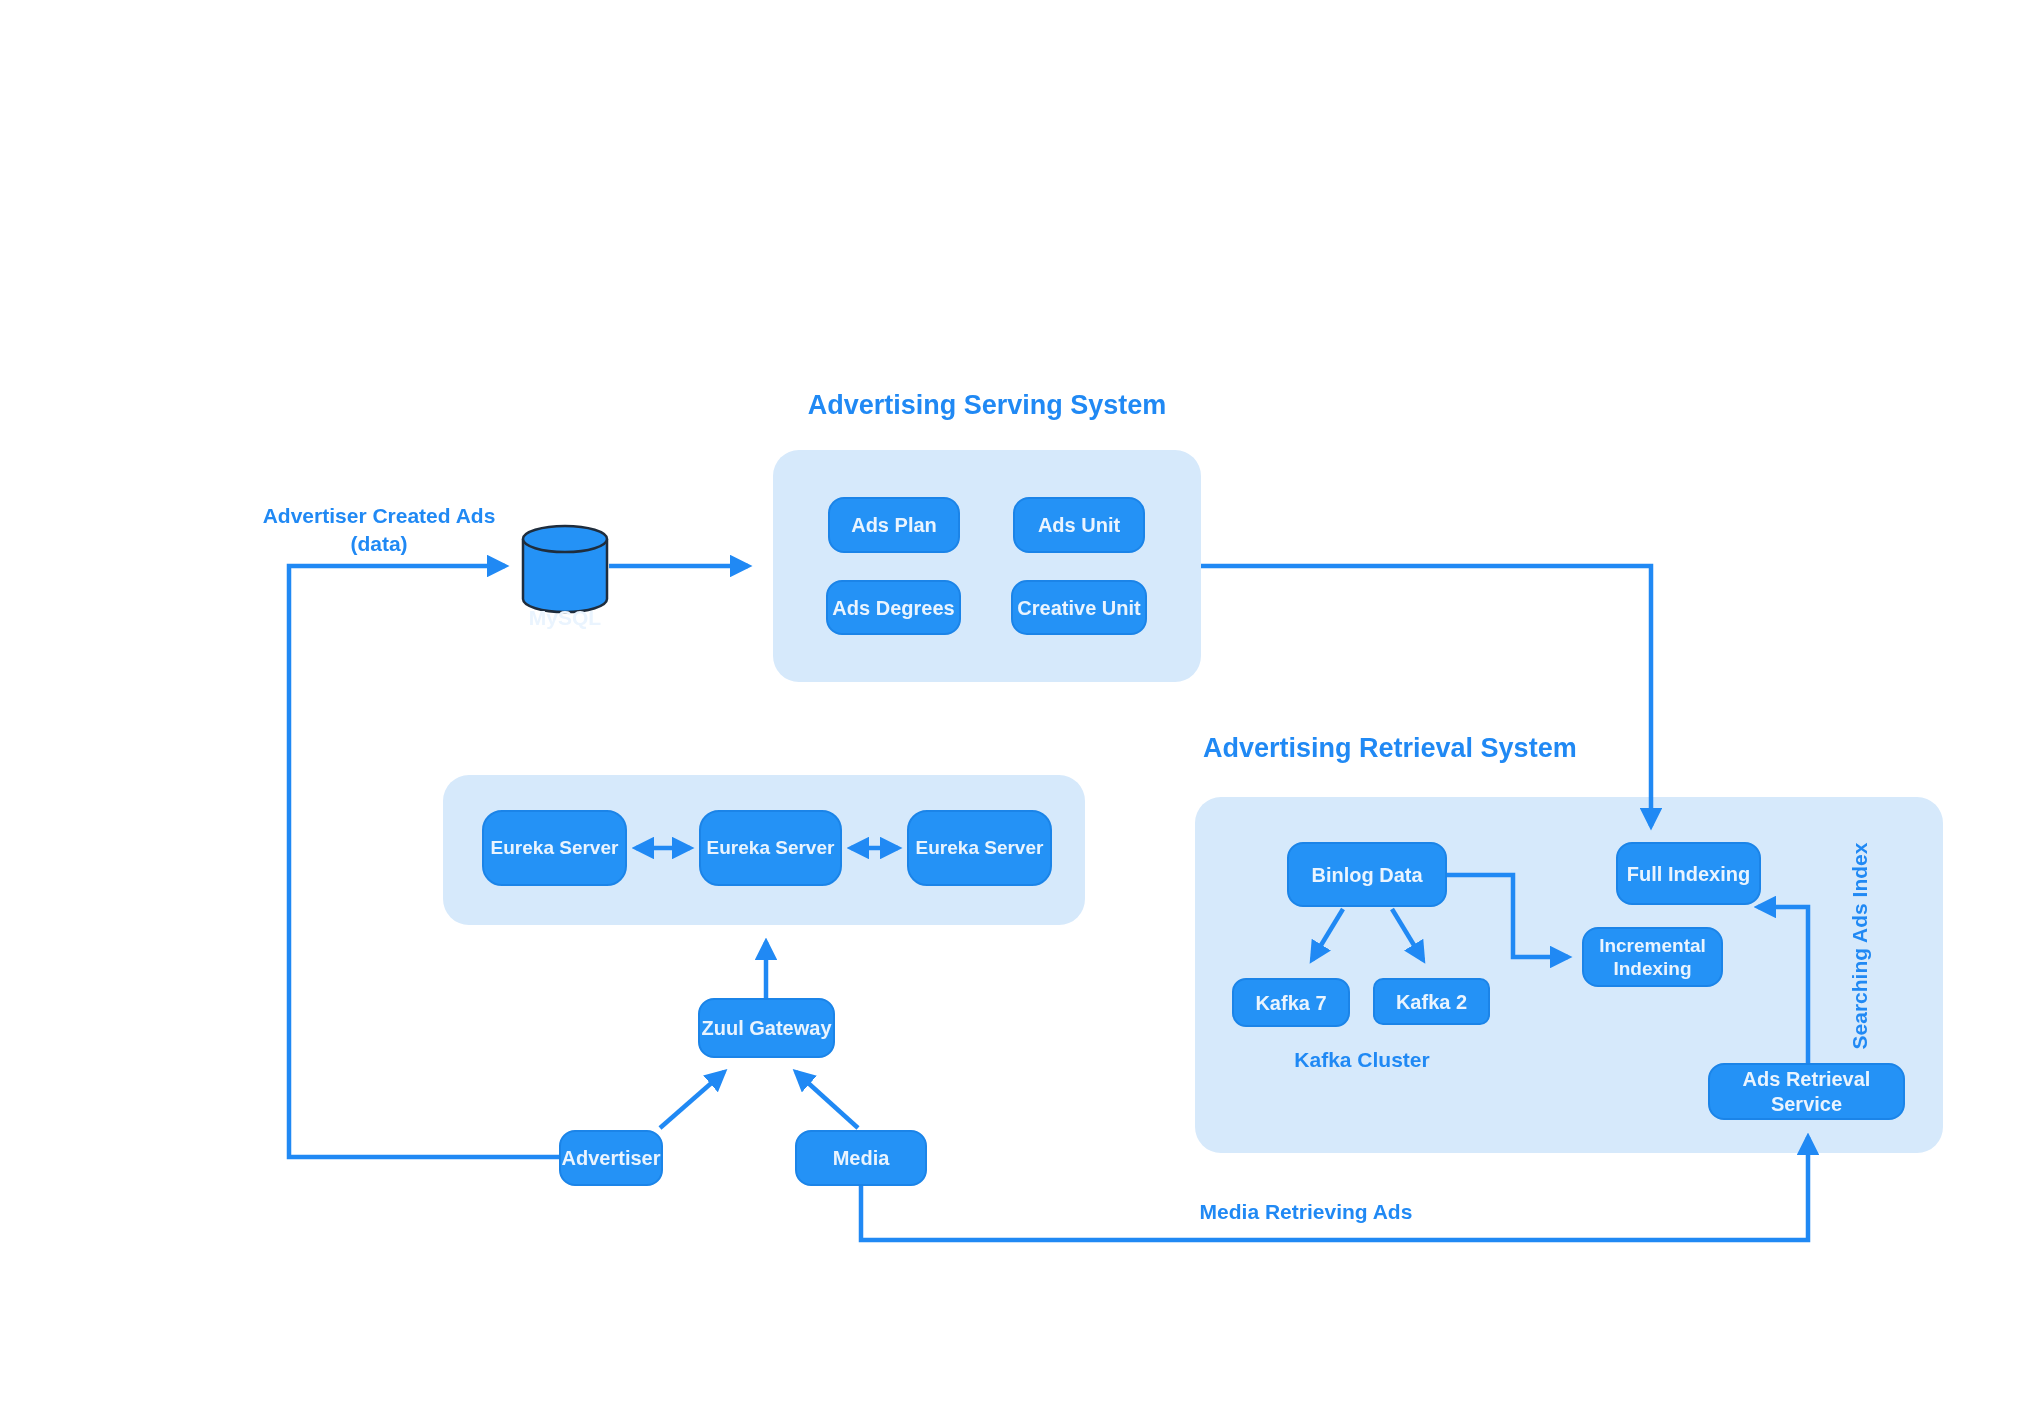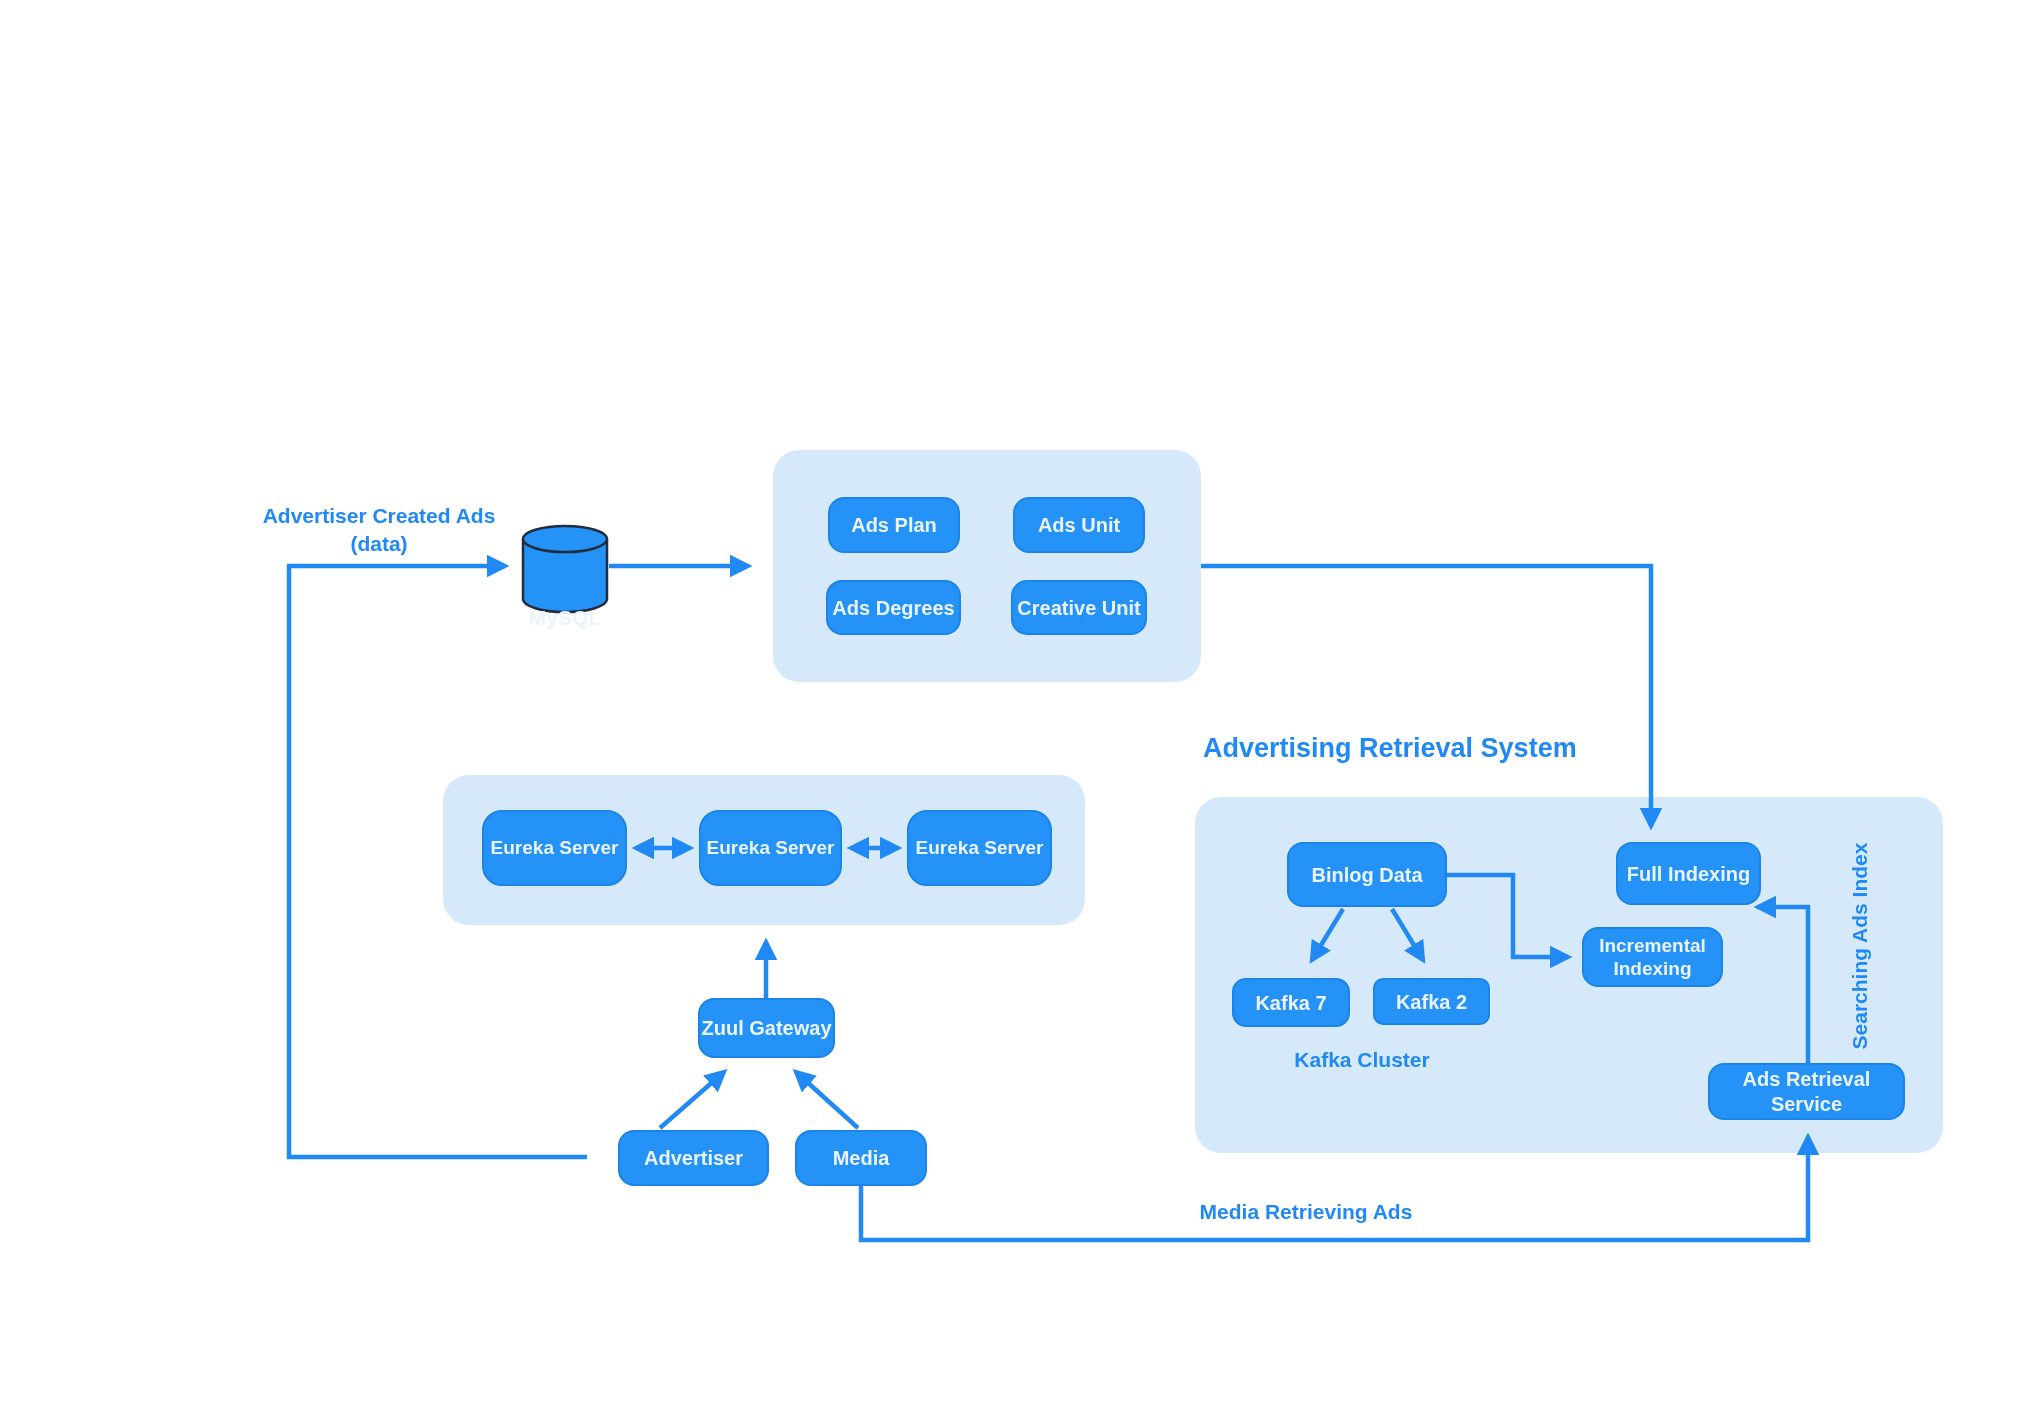--- a/index.html
+++ b/index.html
@@ -40,20 +40,21 @@
     text-align:center;font-weight:bold;color:var(--heading-text);font-size:21px;
     transform:rotate(-90deg);z-index:3;white-space:nowrap;
   }
 </style>
 </head>
 <body>
 
 <div id="canvas">
 
 
+  <div class="heading" style="left:773px;top:390px;width:428px;text-align:center;">Advertising Serving System</div>
   <div class="heading" style="left:1203px;top:733px;">Advertising Retrieval System</div>
 
   <div class="container" style="left:773px;top:450px;width:428px;height:232px;"></div>
   <div class="container" style="left:443px;top:775px;width:642px;height:150px;"></div>
   <div class="container" style="left:1195px;top:797px;width:748px;height:356px;"></div>
 
   <svg id="connectors" width="2018" height="1406" viewBox="0 0 2018 1406">
     <defs>
       <marker id="arrow" viewBox="0 0 10 10" refX="8" refY="5" markerWidth="5" markerHeight="5" orient="auto-start-reverse">
         <path d="M0,0 L10,5 L0,10 z" style="fill:var(--line);"></path>
@@ -84,21 +85,21 @@
   <div class="node" style="left:828px;top:497px;width:132px;height:56px;">Ads Plan</div>
   <div class="node" style="left:1013px;top:497px;width:132px;height:56px;">Ads Unit</div>
   <div class="node" style="left:826px;top:580px;width:135px;height:55px;">Ads Degrees</div>
   <div class="node" style="left:1011px;top:580px;width:136px;height:55px;">Creative Unit</div>
 
   <div class="node" style="left:482px;top:810px;width:145px;height:76px;border-radius:20px;font-size:19px;">Eureka Server</div>
   <div class="node" style="left:699px;top:810px;width:143px;height:76px;border-radius:20px;font-size:19px;">Eureka Server</div>
   <div class="node" style="left:907px;top:810px;width:145px;height:76px;border-radius:20px;font-size:19px;">Eureka Server</div>
 
   <div class="node" style="left:698px;top:998px;width:137px;height:60px;">Zuul Gateway</div>
-  <div class="node" style="left:618px;top:1130px;width:151px;height:56px;">Advertiser</div>
+  <div class="node" style="left:559px;top:1130px;width:104px;height:56px;">Advertiser</div>
   <div class="node" style="left:795px;top:1130px;width:132px;height:56px;">Media</div>
 
   <div class="node" style="left:1287px;top:842px;width:160px;height:65px;">Binlog Data</div>
   <div class="node" style="left:1232px;top:978px;width:118px;height:49px;border-radius:14px;">Kafka 7</div>
   <div class="node" style="left:1373px;top:978px;width:117px;height:47px;border-radius:10px;">Kafka 2</div>
   <div class="node" style="left:1616px;top:842px;width:145px;height:63px;">Full Indexing</div>
   <div class="node" style="left:1582px;top:927px;width:141px;height:60px;font-size:19px;line-height:23px;">Incremental Indexing</div>
   <div class="node" style="left:1708px;top:1063px;width:197px;height:57px;font-size:20px;line-height:25px;">Ads Retrieval Service</div>
 
   <div class="annotation" style="left:254px;top:502px;width:250px;">

